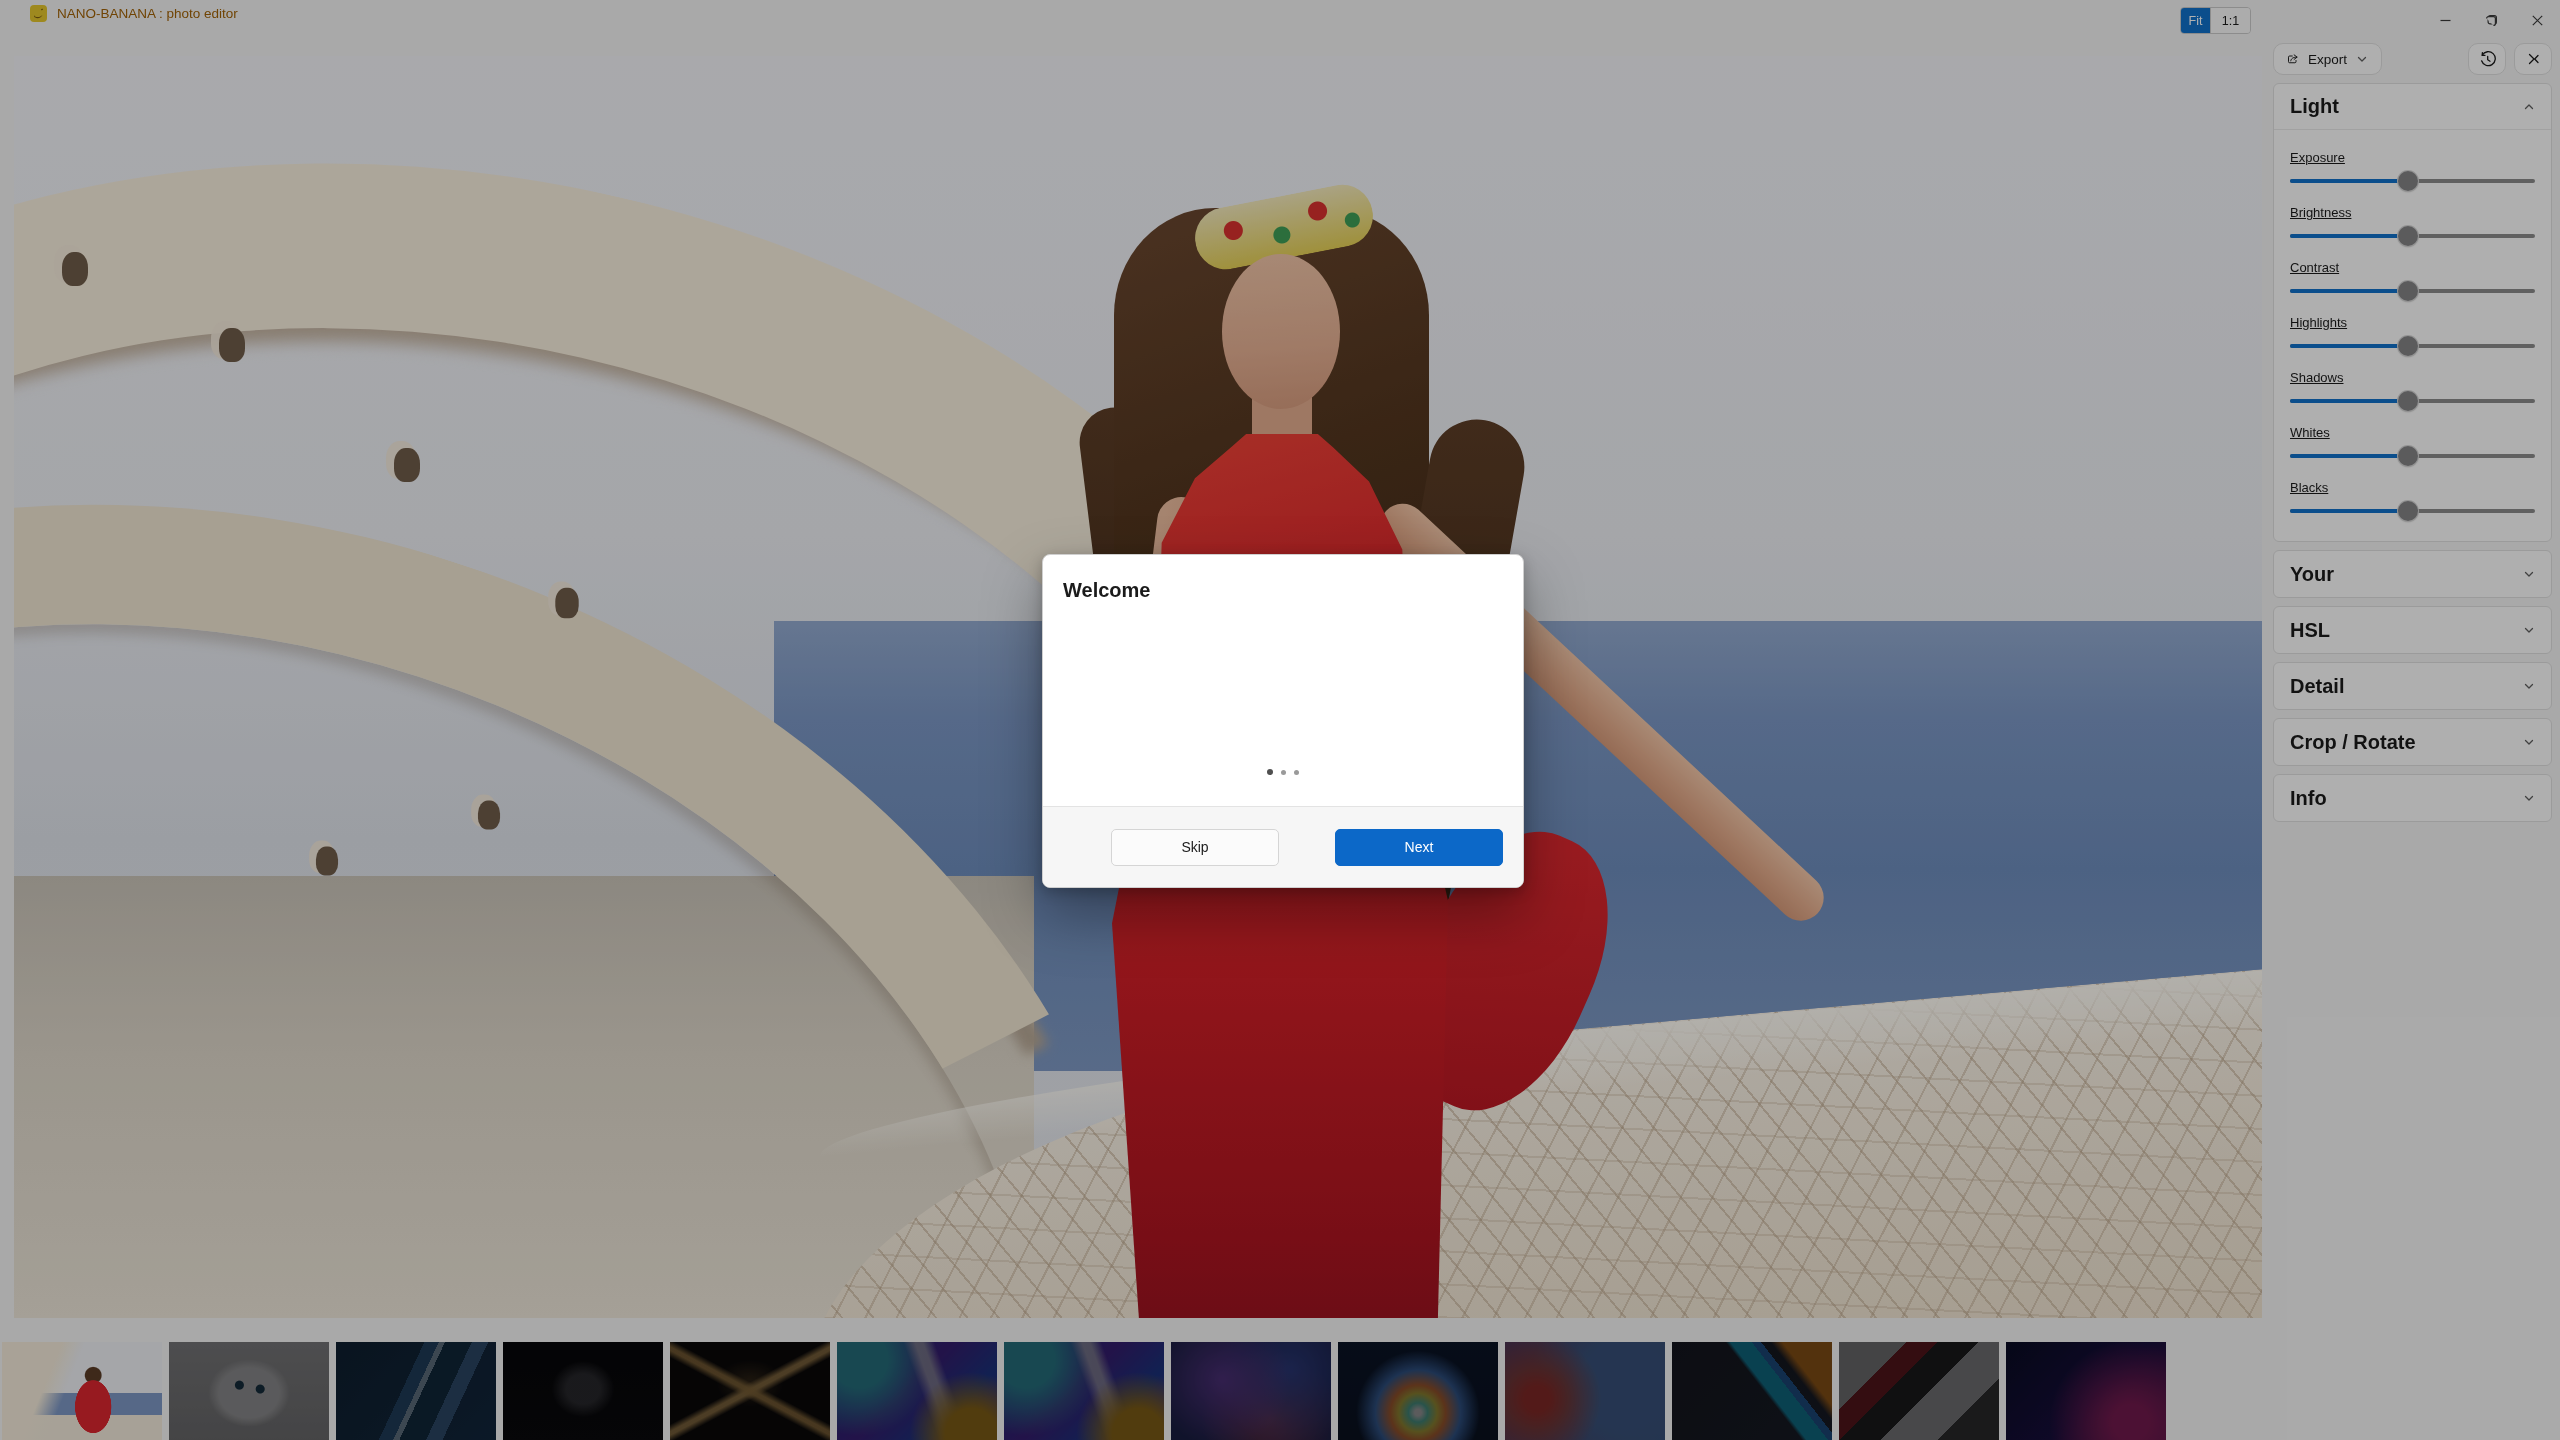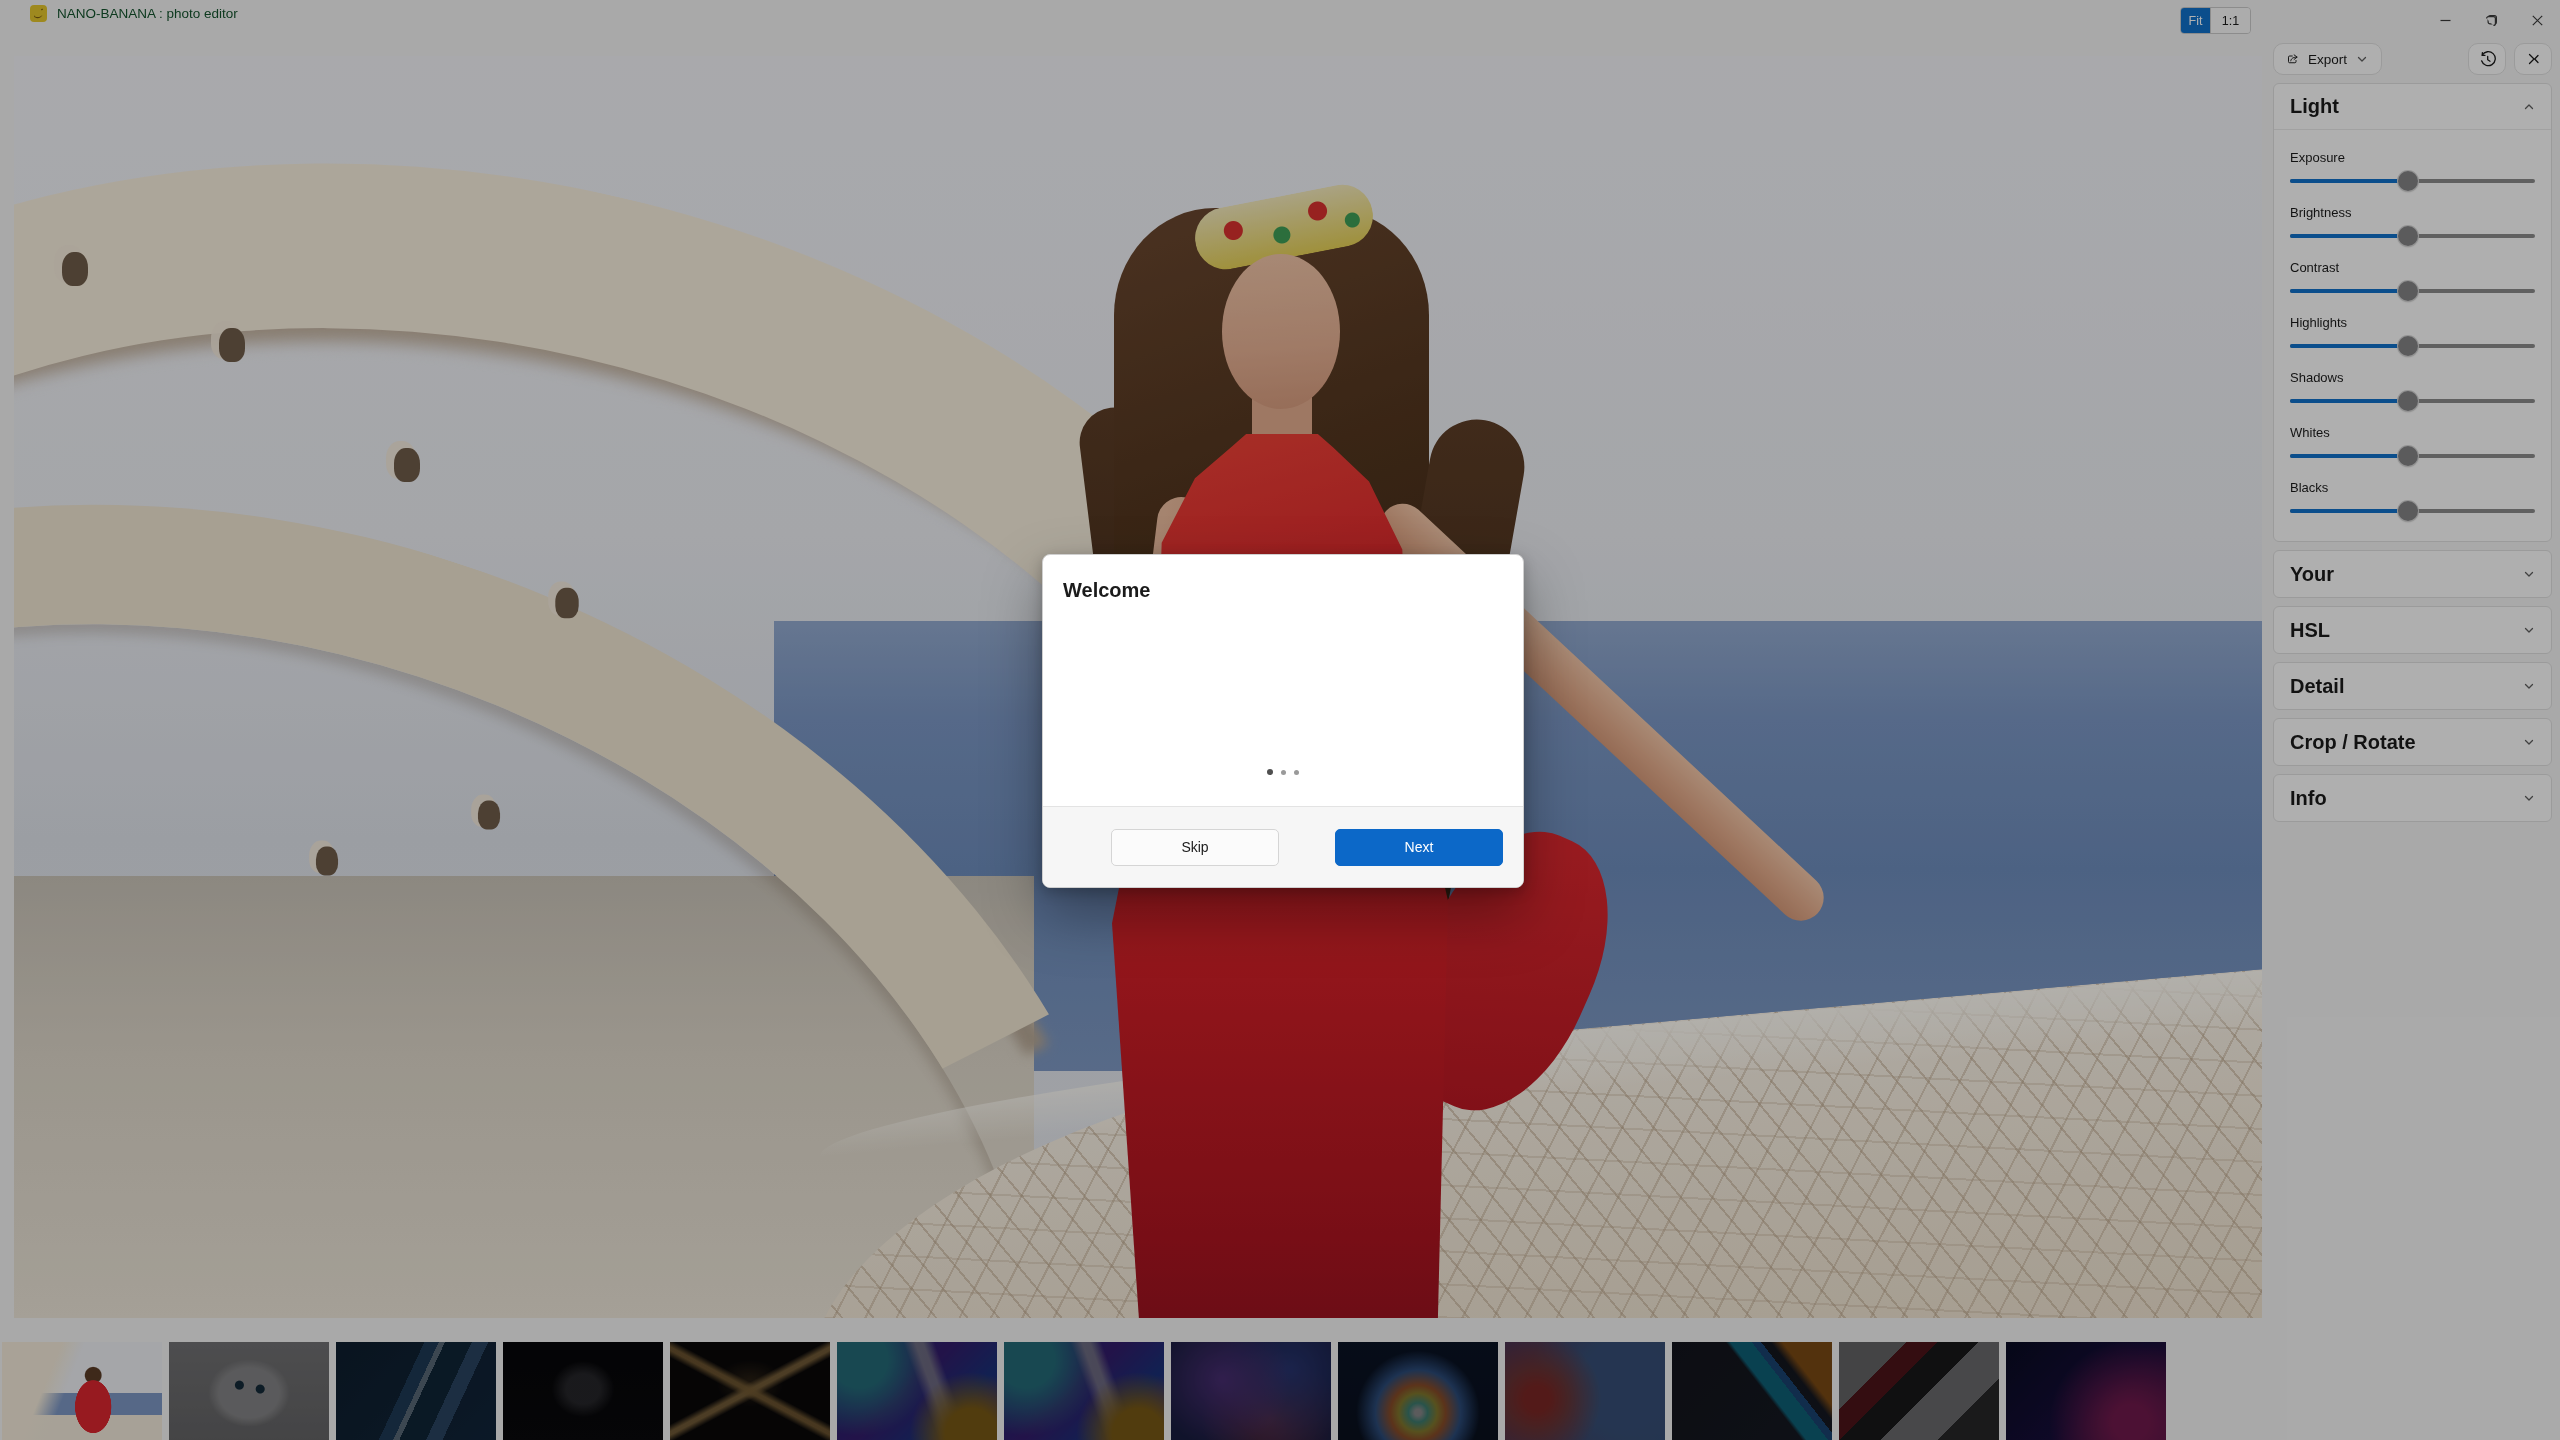--- a/index.html
+++ b/index.html
@@ -6,21 +6,21 @@
   html,body { width:2560px; height:1440px; overflow:hidden;
     font-family:"Liberation Sans","DejaVu Sans",sans-serif; }
   body { position:relative; background:#f3f3f3; color:#1b1b1b; }
   :root { --accent:#1070c9; --card:#fbfbfb; --card-border:#dedede; }
 
   
   .titlebar { position:absolute; left:0; top:0; width:2560px; height:40px; background:#f3f3f3; }
   .app-id { position:absolute; left:30px; top:5px; display:flex; align-items:center; gap:10px; }
   .app-icon { width:17px; height:17px; border-radius:4px; background:#e3c52d; position:relative; overflow:hidden; }
   .app-icon svg { position:absolute; inset:2px; }
-  .app-title { font-size:13.5px; color:#14532d; }
+  .app-title { font-size:13.5px; color:#a16207; }
   .zoom-group { position:absolute; left:2180px; top:7px; height:27px; display:flex; border-radius:4px; overflow:hidden;
     border:1px solid #c9c9c9; }
   .zoom-seg { height:100%; display:flex; align-items:center; justify-content:center; font-size:12.5px; cursor:default; }
   .zoom-seg.fit { width:29px; background:var(--accent); color:#fff; }
   .zoom-seg.one { width:40px; background:#f6f6f6; color:#1b1b1b; border-left:1px solid #c9c9c9; }
   .win-controls { position:absolute; right:0; top:0; height:40px; display:flex; }
   .win-btn { width:46px; height:40px; display:flex; align-items:center; justify-content:center; }
   .win-btn svg { display:block; }
 
   
@@ -91,21 +91,21 @@
     display:flex; align-items:center; justify-content:center; }
   .export-btn { height:32px; padding:0 13px; gap:9px; font-size:13.5px; }
   .toolbar-spacer { flex:1; }
   .icon-btn { width:38px; height:32px; }
   .icon-btn + .icon-btn { margin-left:8px; }
   .panel-card { background:var(--card); border:1px solid var(--card-border); border-radius:6px; margin-top:8px; }
   .panel-header { height:46px; display:flex; align-items:center; justify-content:space-between; padding:0 16px;
     font-size:20px; font-weight:700; }
   .light-card .panel-header { border-bottom:1px solid #e7e7e7; }
   .sliders { padding:6px 16px 20px; }
-  .slider-group { margin-top:14px; }
+  .slider-group { margin-top:14px;text-decoration:underline; }
   .slider-label { font-size:13px; font-weight:400; }
   .slider { position:relative; height:20px; margin-top:6px; }
   .slider .track { position:absolute; left:0; right:0; top:8px; height:4px; border-radius:2px; background:#8a8a8a; }
   .slider .fill { position:absolute; left:0; top:8px; height:4px; border-radius:2px; background:var(--accent); }
   .slider .thumb { position:absolute; top:0; width:20px; height:20px; margin-left:-10px; border-radius:50%;
     background:#fff; box-shadow:0 0 0 1px #d2d2d2, 0 1px 2px rgba(0,0,0,.25); }
   .slider .thumb::after { content:""; position:absolute; inset:4px; border-radius:50%; background:var(--accent); }
   .chev { width:12px; height:12px; }
 
   

